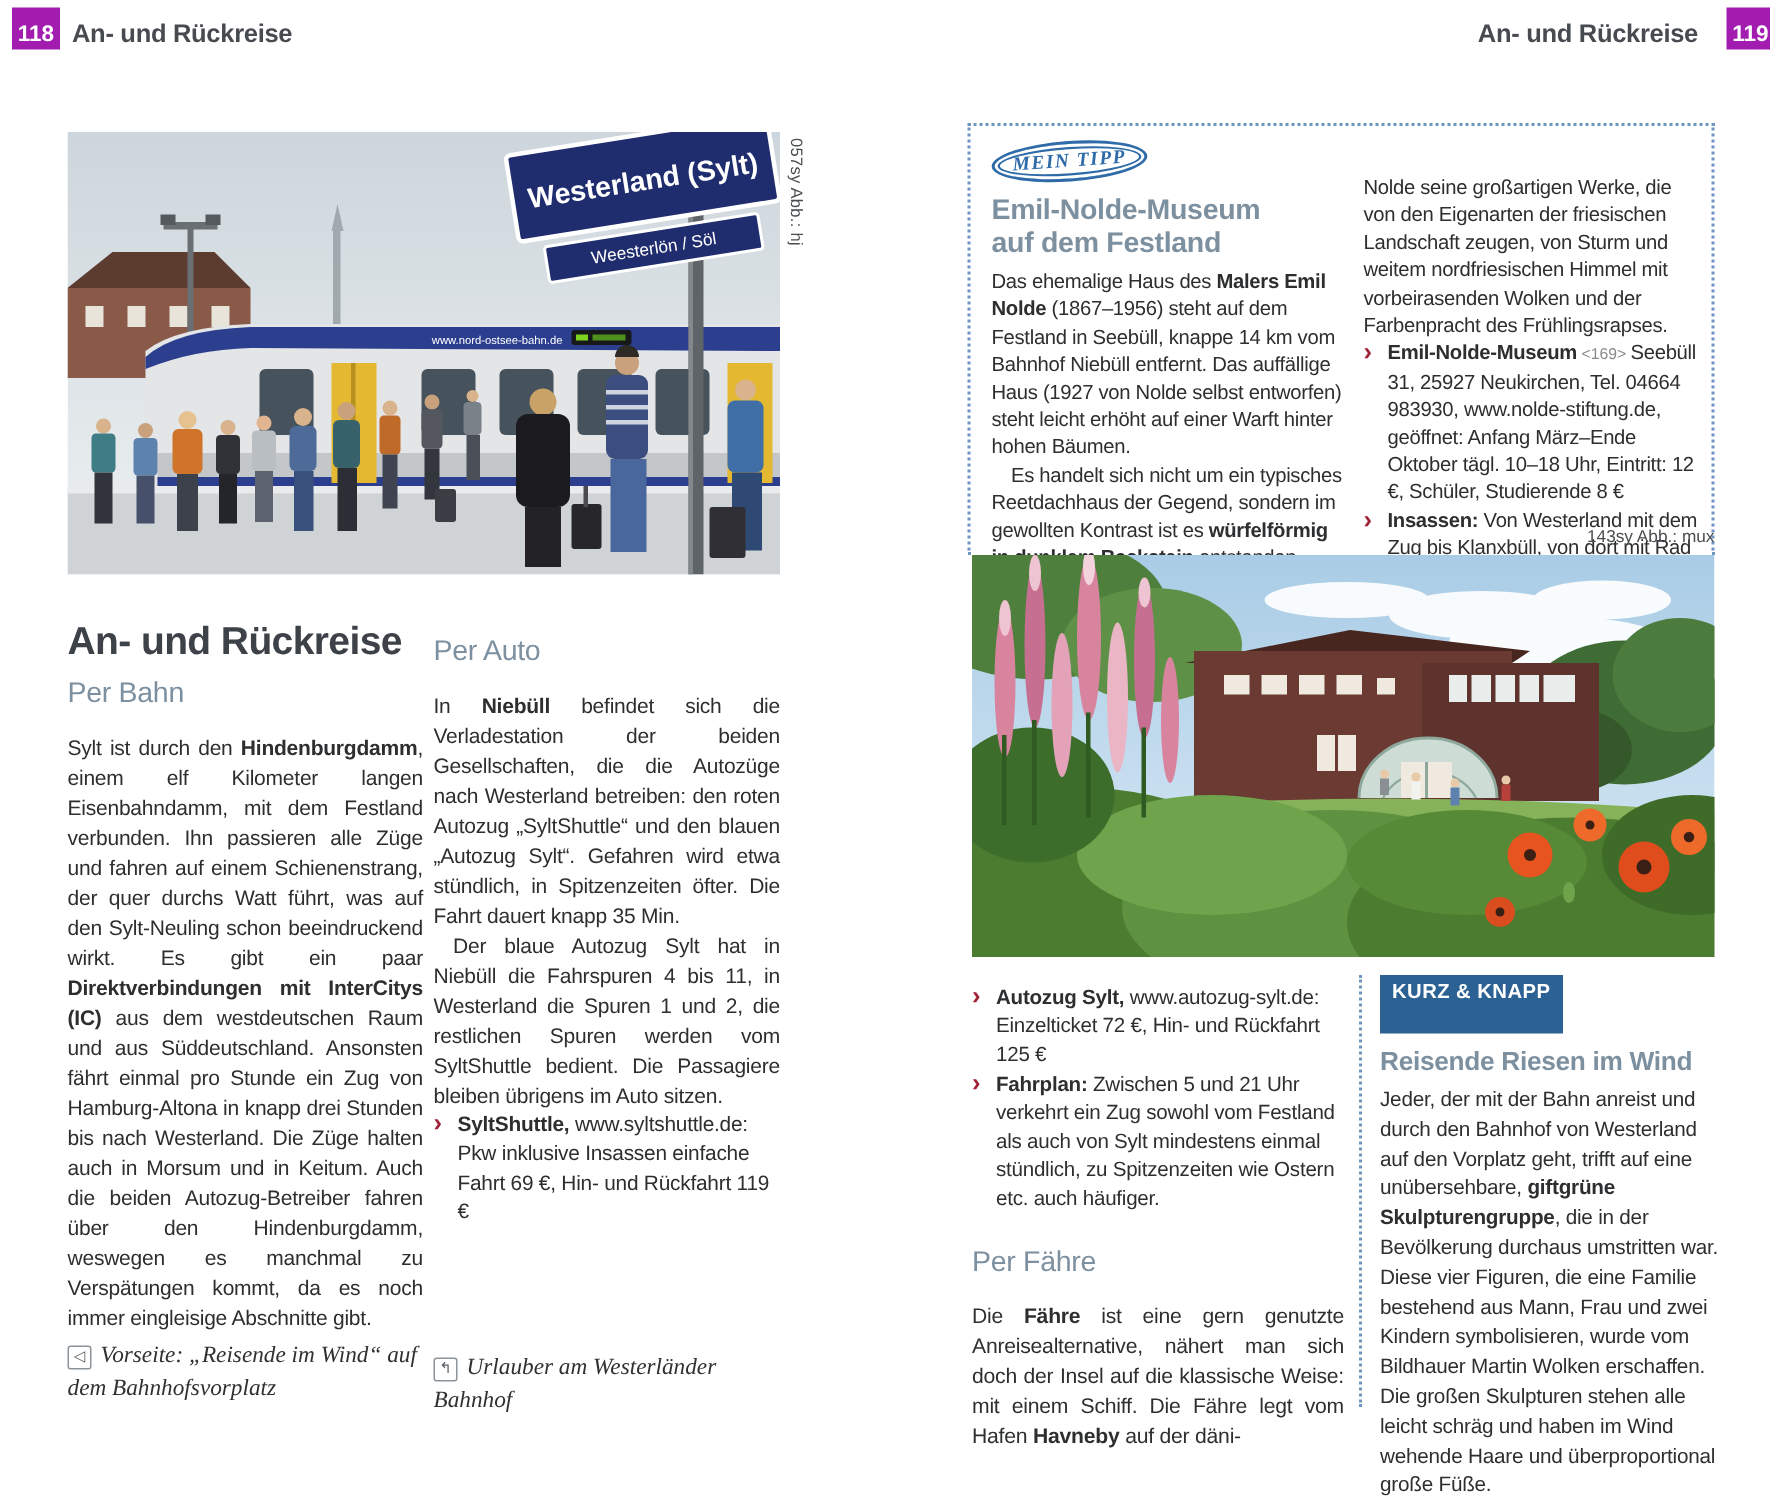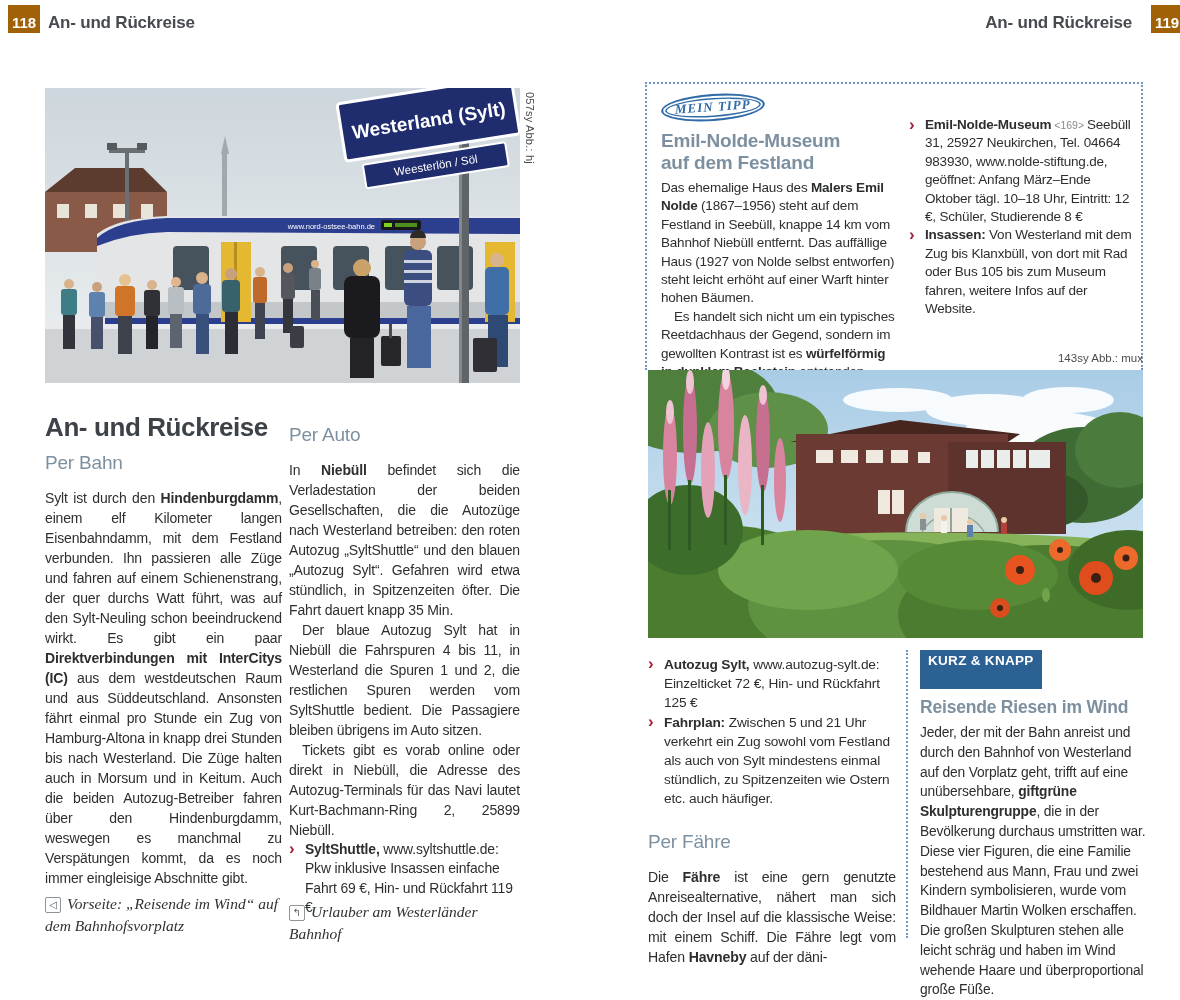--- a/index.html
+++ b/index.html
@@ -7,21 +7,21 @@
     width:1180px;height:1000px;position:relative;overflow:hidden;
     background:#ffffff;
     font-family:"Liberation Sans",sans-serif;
     color:#2c2e30;
   }
   .abs{position:absolute;}
 
   
   .pagenum{
     position:absolute;top:5px;width:32px;height:28px;
-    background:#a16207;color:#fff;font-weight:bold;font-size:15px;
+    background:#a21caf;color:#fff;font-weight:bold;font-size:15px;
     display:flex;align-items:flex-end;justify-content:center;padding-bottom:2px;box-sizing:border-box;
   }
   .hdr-title{
     position:absolute;top:13px;font-size:17px;font-weight:bold;color:#474b50;letter-spacing:-0.2px;
   }
 
   
   .big-title{font-size:26px;font-weight:bold;color:#3d4248;letter-spacing:-0.4px;}
   .sec-head{font-size:19px;font-weight:normal;color:#7d90a0;letter-spacing:-0.2px;margin:0 0 14px 0;}
   p.body{font-size:14px;line-height:20px;margin:0;text-align:justify;hyphens:auto;letter-spacing:-0.15px;}
@@ -199,21 +199,20 @@
 
 <div class="abs" style="left:45px;top:452px;width:237px;">
   <div class="sec-head">Per Bahn</div>
   <p class="body"><span>Sylt ist durch den </span><span class="b">Hindenburgdamm</span><span>, einem elf Kilometer langen Eisenbahndamm, mit dem Festland verbunden. Ihn passieren alle Züge und fahren auf einem Schienenstrang, der quer durchs Watt führt, was auf den Sylt-Neuling schon beeindruckend wirkt. Es gibt ein paar </span><span class="b">Direktverbindungen mit InterCitys (IC)</span><span> aus dem westdeutschen Raum und aus Süddeutschland. Ansonsten fährt einmal pro Stunde ein Zug von Hamburg-Altona in knapp drei Stunden bis nach Westerland. Die Züge halten auch in Morsum und in Keitum. Auch die beiden Autozug-Betreiber fahren über den Hindenburgdamm, weswegen es manchmal zu Verspätungen kommt, da es noch immer eingleisige Abschnitte gibt.</span></p>
 </div>
 
 <div class="abs" style="left:289px;top:424px;width:231px;">
   <div class="sec-head">Per Auto</div>
   <p class="body"><span>In </span><span class="b">Niebüll</span><span> befindet sich die Verladestation der beiden Gesellschaften, die die Autozüge nach Westerland betreiben: den roten Autozug „SyltShuttle“ und den blauen „Autozug Sylt“. Gefahren wird etwa stündlich, in Spitzenzeiten öfter. Die Fahrt dauert knapp 35 Min.</span></p>
   <p class="body indent"><span>Der blaue Autozug Sylt hat in Niebüll die Fahrspuren 4 bis 11, in Westerland die Spuren 1 und 2, die restlichen Spuren werden vom SyltShuttle bedient. Die Passagiere bleiben übrigens im Auto sitzen.</span></p>
-  <p class="body indent"><span>Tickets gibt es vorab online oder direkt in Niebüll, die Adresse des Autozug-Terminals für das Navi lautet Kurt-Bachmann-Ring 2, 25899 Niebüll.</span></p>
   <div class="bullet">
     <span class="chev">›</span>
     <span><span class="b">SyltShuttle,</span><span> www.syltshuttle.de: Pkw inklusive Insassen einfache Fahrt 69 €, Hin- und Rückfahrt 119 €</span></span>
   </div>
 </div>
 
 <div class="abs caption" style="left:45px;top:893px;width:245px;">
   <span class="cap-icon">◁</span><span>Vorseite: „Reisende im Wind“ auf dem Bahnhofsvorplatz</span>
 </div>
 <div class="abs caption" style="left:289px;top:901px;width:231px;">
@@ -224,20 +223,21 @@
   <div class="tip-col" style="left:14px;top:10px;width:234px;">
     <span class="tip-badge">Mein Tipp</span>
     <div class="tip-head">
       <div>Emil-Nolde-Museum</div>
       <div>auf dem Festland</div>
     </div>
     <p class="body"><span>Das ehemalige Haus des </span><span class="b">Malers Emil Nolde</span><span> (1867–1956) steht auf dem Festland in Seebüll, knappe 14 km vom Bahnhof Niebüll entfernt. Das auffällige Haus (1927 von Nolde selbst entworfen) steht leicht erhöht auf einer Warft hinter hohen Bäumen.</span></p>
     <p class="body indent"><span>Es handelt sich nicht um ein typisches Reetdachhaus der Gegend, sondern im gewollten Kontrast ist es </span><span class="b">würfelförmig in dunklem Backstein</span><span> entstanden. Hier malte</span></p>
   </div>
   <div class="tip-col" style="left:262px;top:32px;width:228px;">
+    <p class="body"><span>Nolde seine großartigen Werke, die von den Eigenarten der friesischen Landschaft zeugen, von Sturm und weitem nordfriesischen Himmel mit vorbeirasenden Wolken und der Farbenpracht des Frühlingsrapses.</span></p>
     <div class="bullet">
       <span class="chev">›</span>
       <span><span class="b">Emil-Nolde-Museum</span><span class="ref"> &lt;169&gt; </span><span>Seebüll 31, 25927 Neukirchen, Tel. 04664 983930, www.nolde-stiftung.de, geöffnet: Anfang März–Ende Oktober tägl. 10–18 Uhr, Eintritt: 12 €, Schüler, Studierende 8 €</span></span>
     </div>
     <div class="bullet">
       <span class="chev">›</span>
       <span><span class="b">Insassen:</span><span> Von Westerland mit dem Zug bis Klanxbüll, von dort mit Rad oder Bus 105 bis zum Museum fahren, weitere Infos auf der Website.</span></span>
     </div>
   </div>
 </div>

